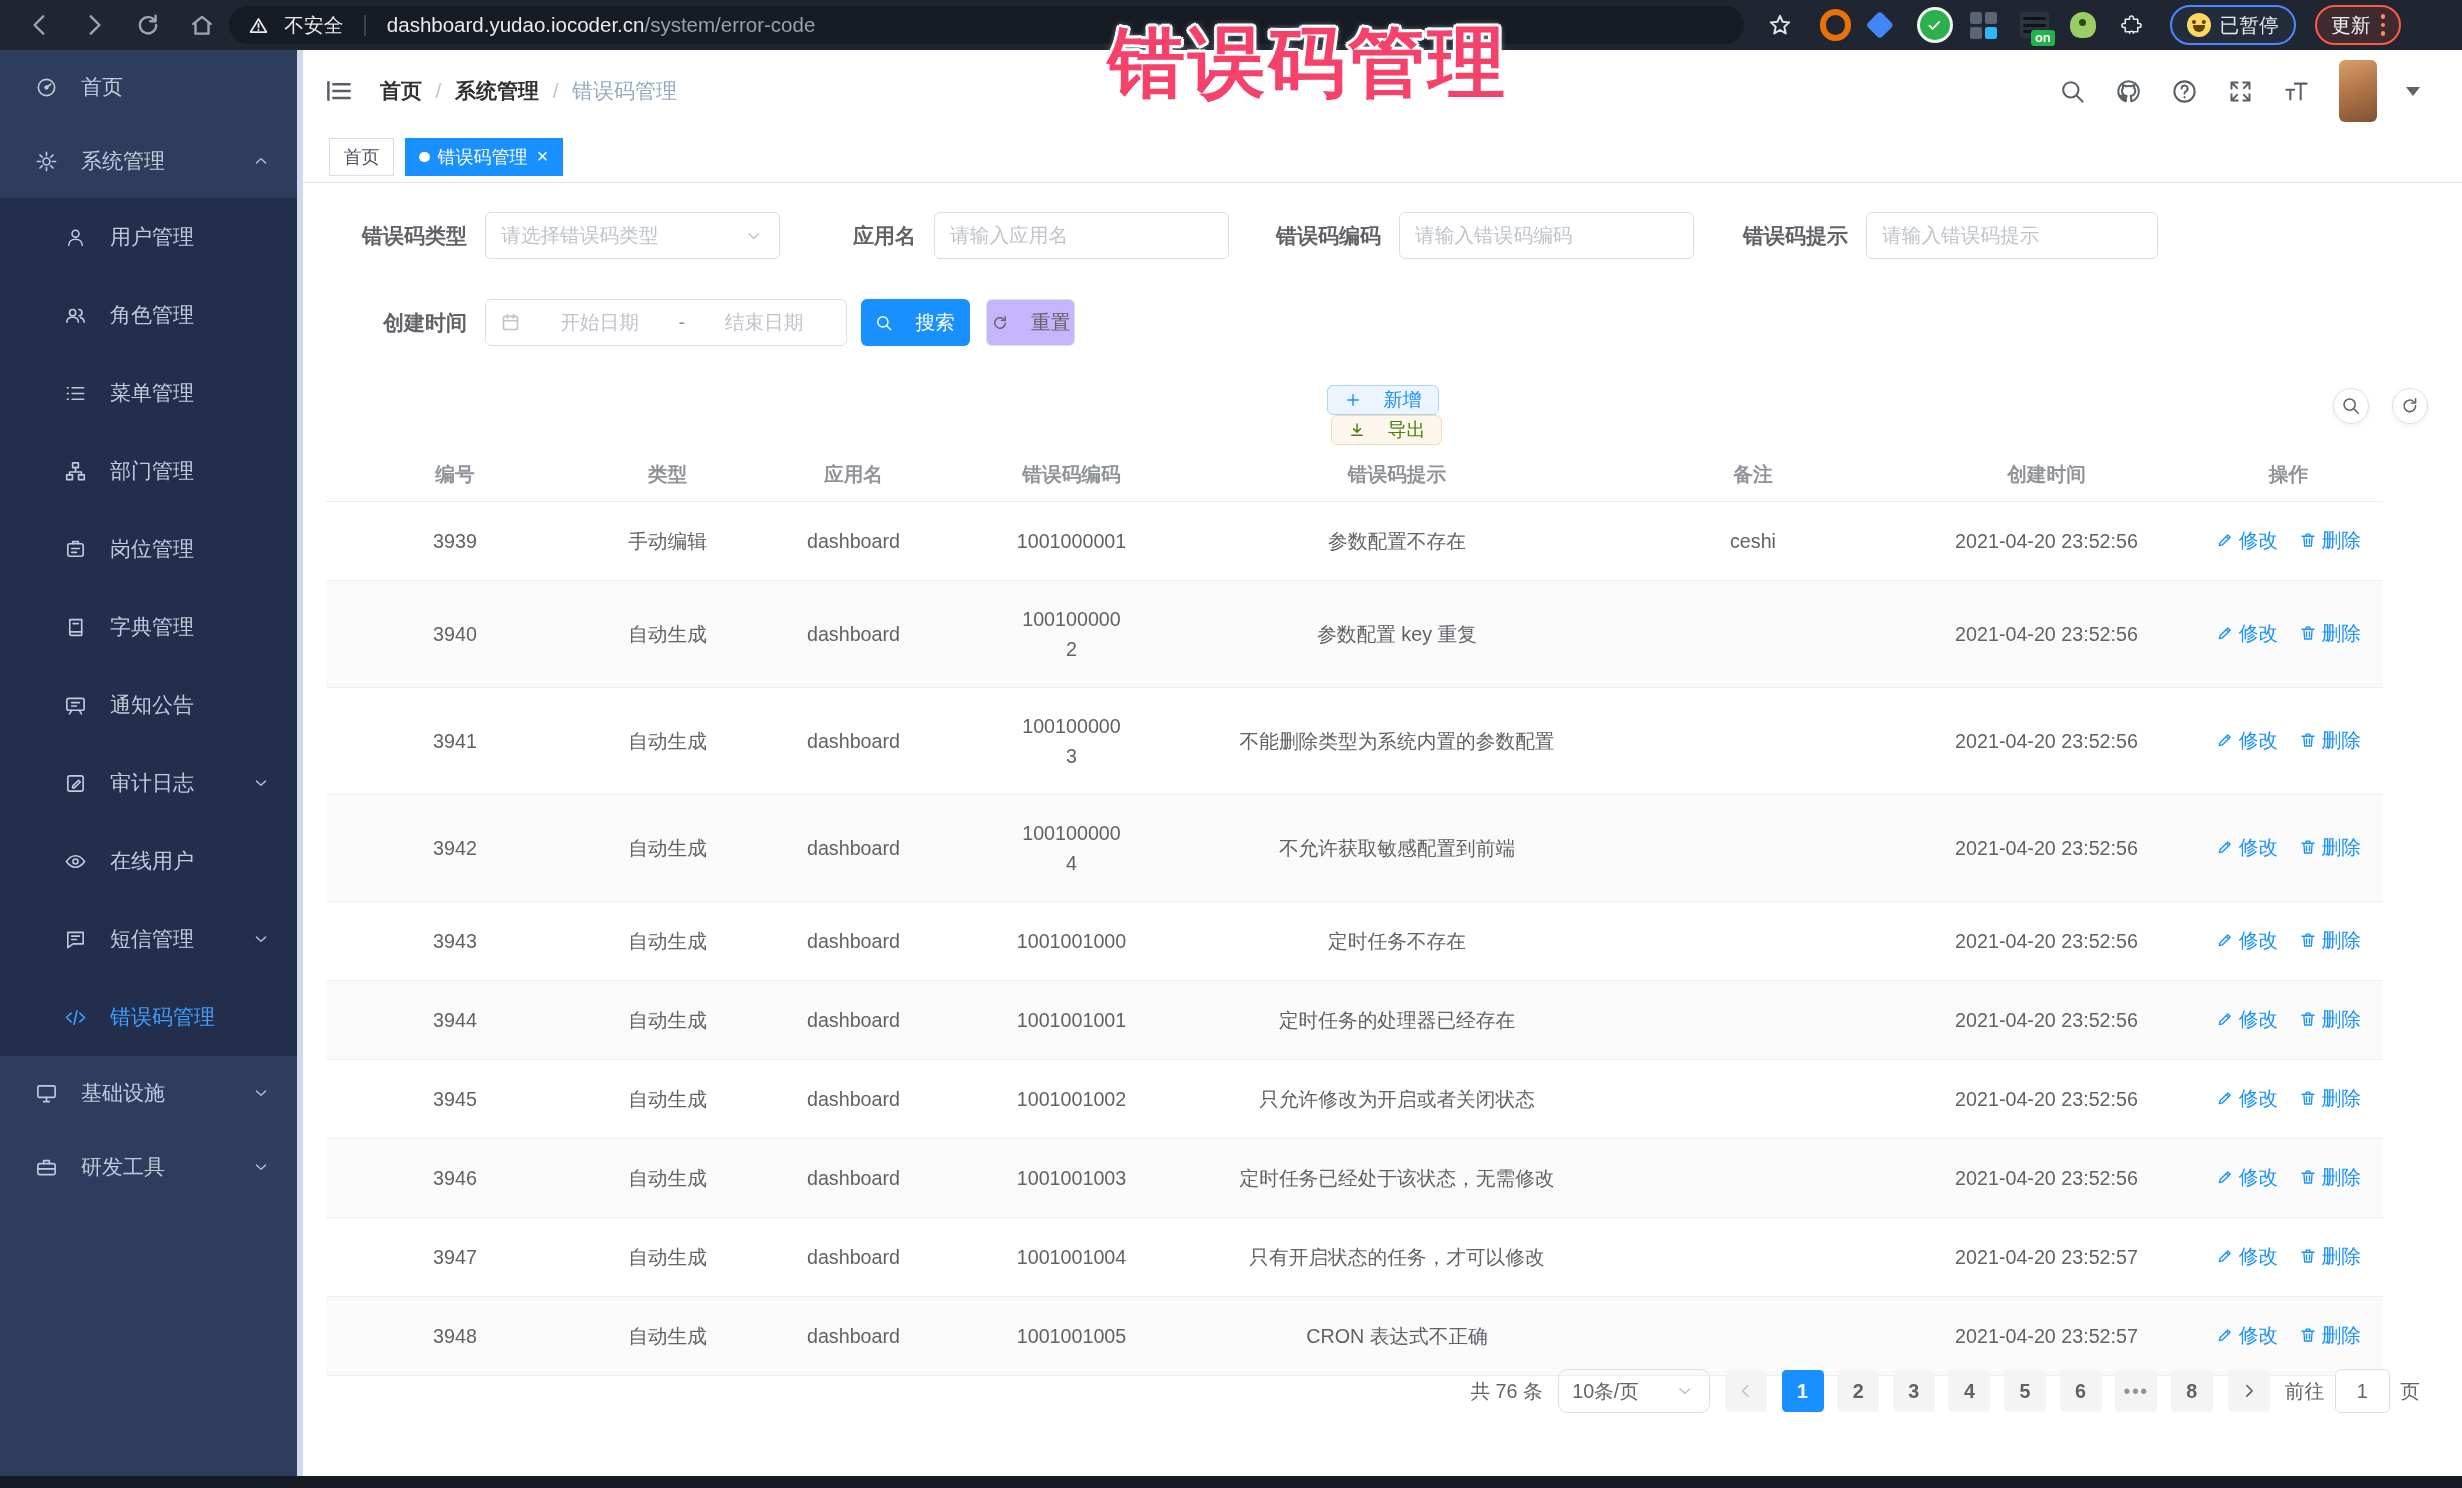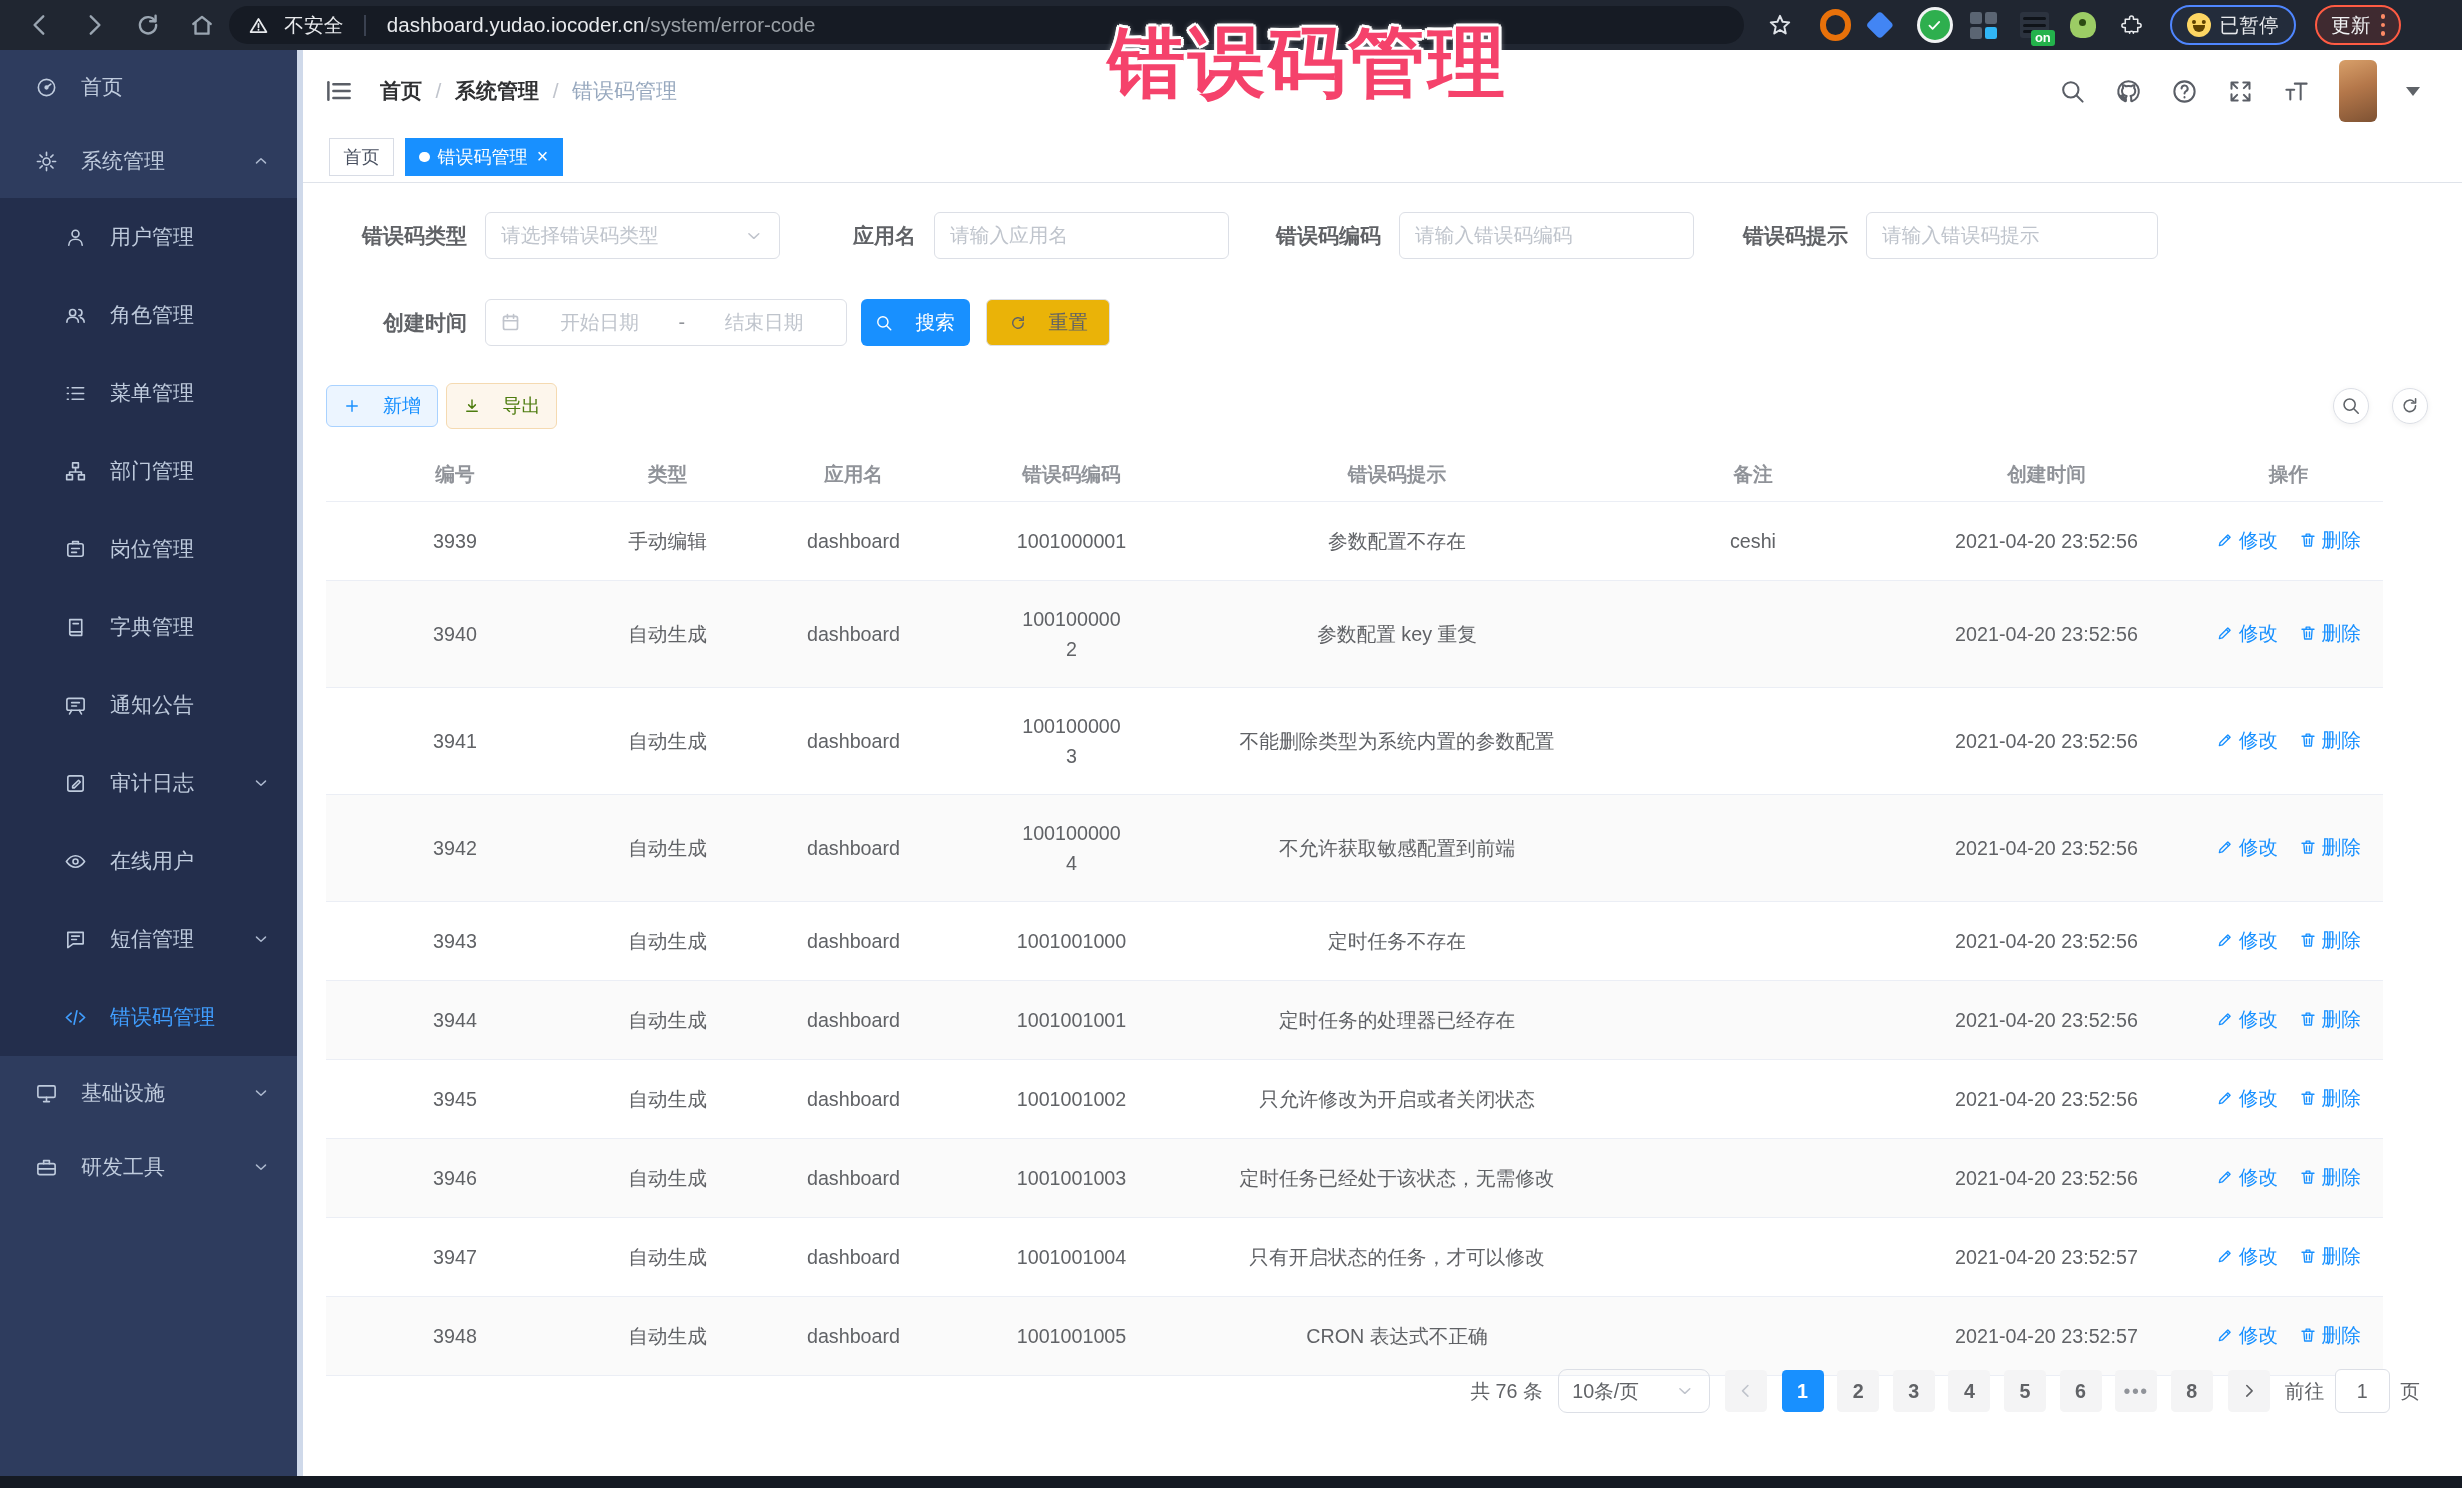--- a/index.html
+++ b/index.html
@@ -102,22 +102,22 @@
   .text-input{width:295px;height:47px;border:1.5px solid #dcdfe6;border-radius:6px;box-sizing:border-box;
     font-size:19.7px;color:#606266;padding:0 15px;outline:none;font-family:inherit;}
   .text-input::placeholder{color:#bfc4cc;}
   .date-ctl{width:362px;padding:0 13.6px;gap:10.6px;}
   .date-ph{color:#bfc4cc;flex:1;text-align:center;white-space:nowrap;}
   .date-sep{color:#909399;}
   .cal-icon{color:#c0c4cc;display:flex;}
   .btn{height:47px;border-radius:6px;display:inline-flex;align-items:center;justify-content:center;
     gap:22px;font-size:19.7px;cursor:pointer;box-sizing:border-box;white-space:nowrap;}
   .btn-search{width:109px;background:#1890ff;color:#fff;border:none;margin-left:13.6px;}
-  .btn-reset{width:124px;background:#eab308;color:#606266;border:1.5px solid #dcdfe6;margin-left:16.7px;}
-  .toolbar{position:absolute;left:23px;top:203px;right:23px;height:42px;display:flex;align-items:center;}
+  .btn-reset{width:89px;background:#c4b5fd;color:#606266;border:1.5px solid #dcdfe6;margin-left:16.7px;}
+  .toolbar{position:absolute;left:23px;top:203px;right:23px;height:42px;display:flex;align-items:center;flex-direction:column;}
   .btn-add{width:112px;height:42px;background:#ecf5ff;border:1.5px solid #a9d2ff;color:#1890ff;font-size:19px;}
   .btn-export{width:111px;height:46px;background:#fdf6ec;border:1.5px solid #f5dab1;color:#4d7c0f;font-size:19px;margin-left:8px;}
   .circle-btn{position:absolute;width:36px;height:36px;border-radius:50%;border:1.5px solid #dcdfe6;background:#fff;
     color:#5f6368;display:flex;align-items:center;justify-content:center;top:3px;cursor:pointer;box-sizing:border-box;
     box-shadow:0 1.5px 6px rgba(0,0,0,.06);}
   .circle-search{right:70px;}
   .circle-refresh{right:11.4px;}
   
   .data-table{position:absolute;left:23px;top:265px;border-collapse:collapse;table-layout:fixed;width:2057px;}
   .data-table th{font-size:19.7px;color:#909399;font-weight:bold;padding:13.6px 7.6px;text-align:center;

